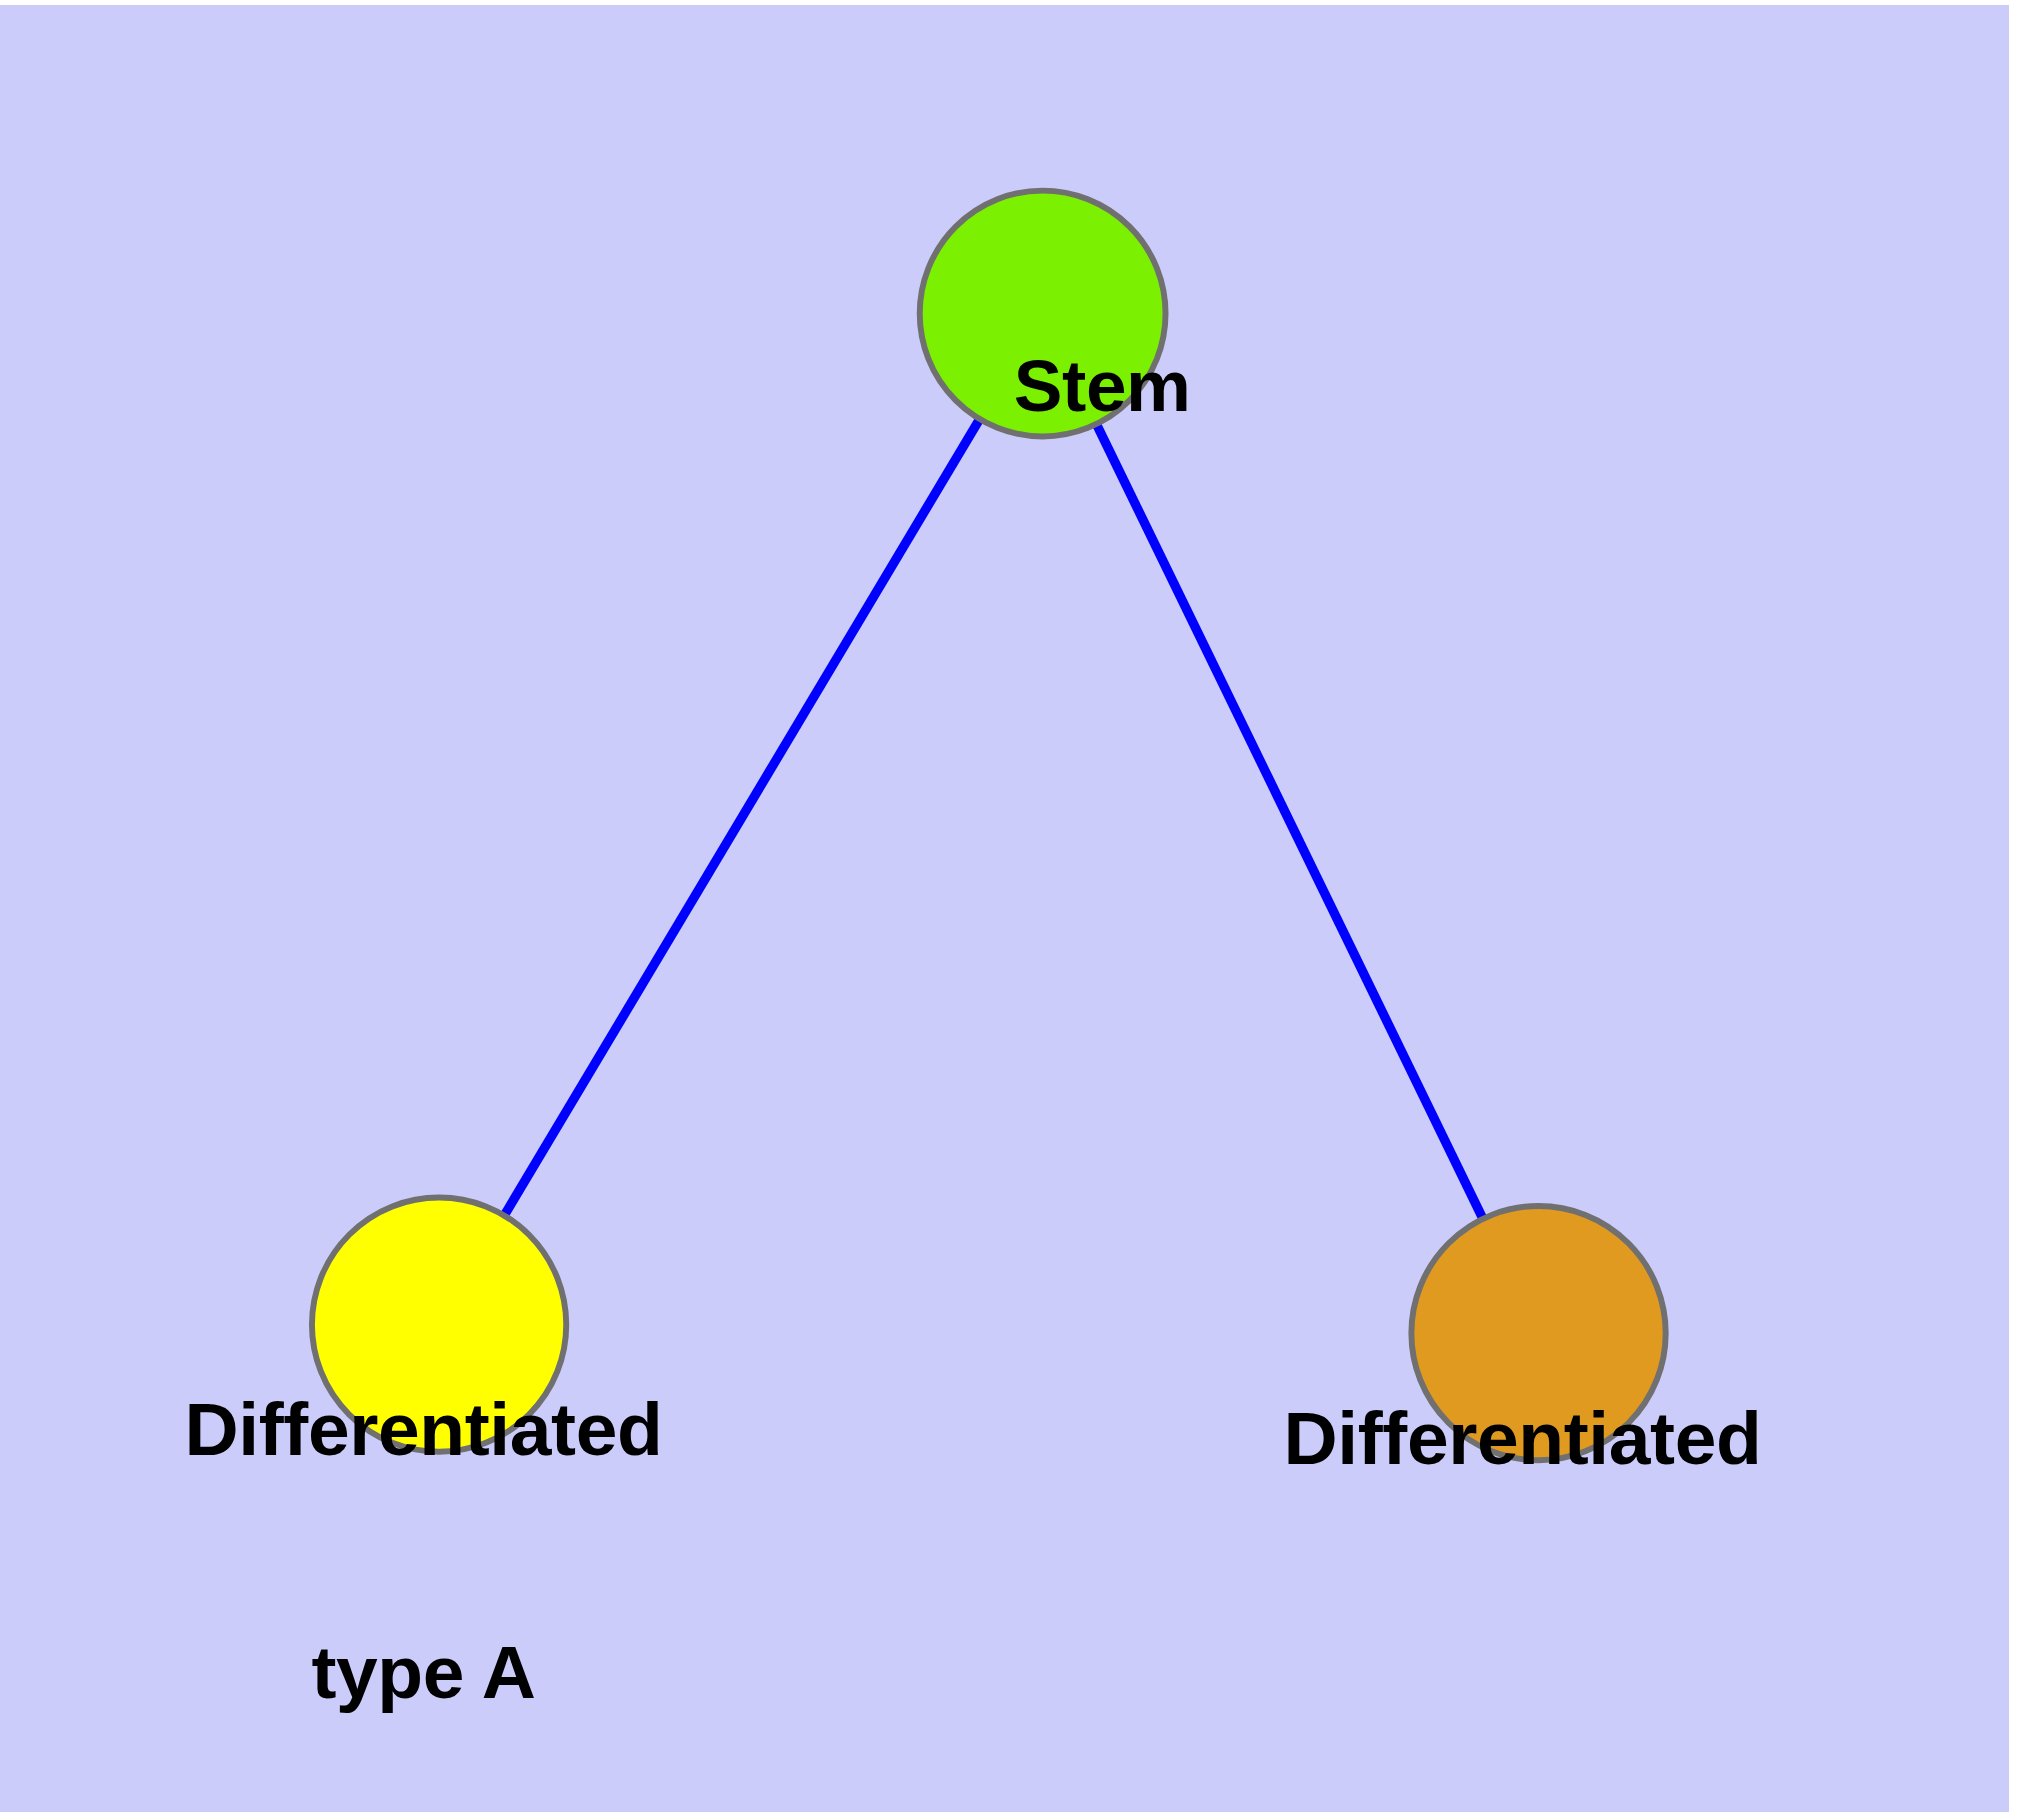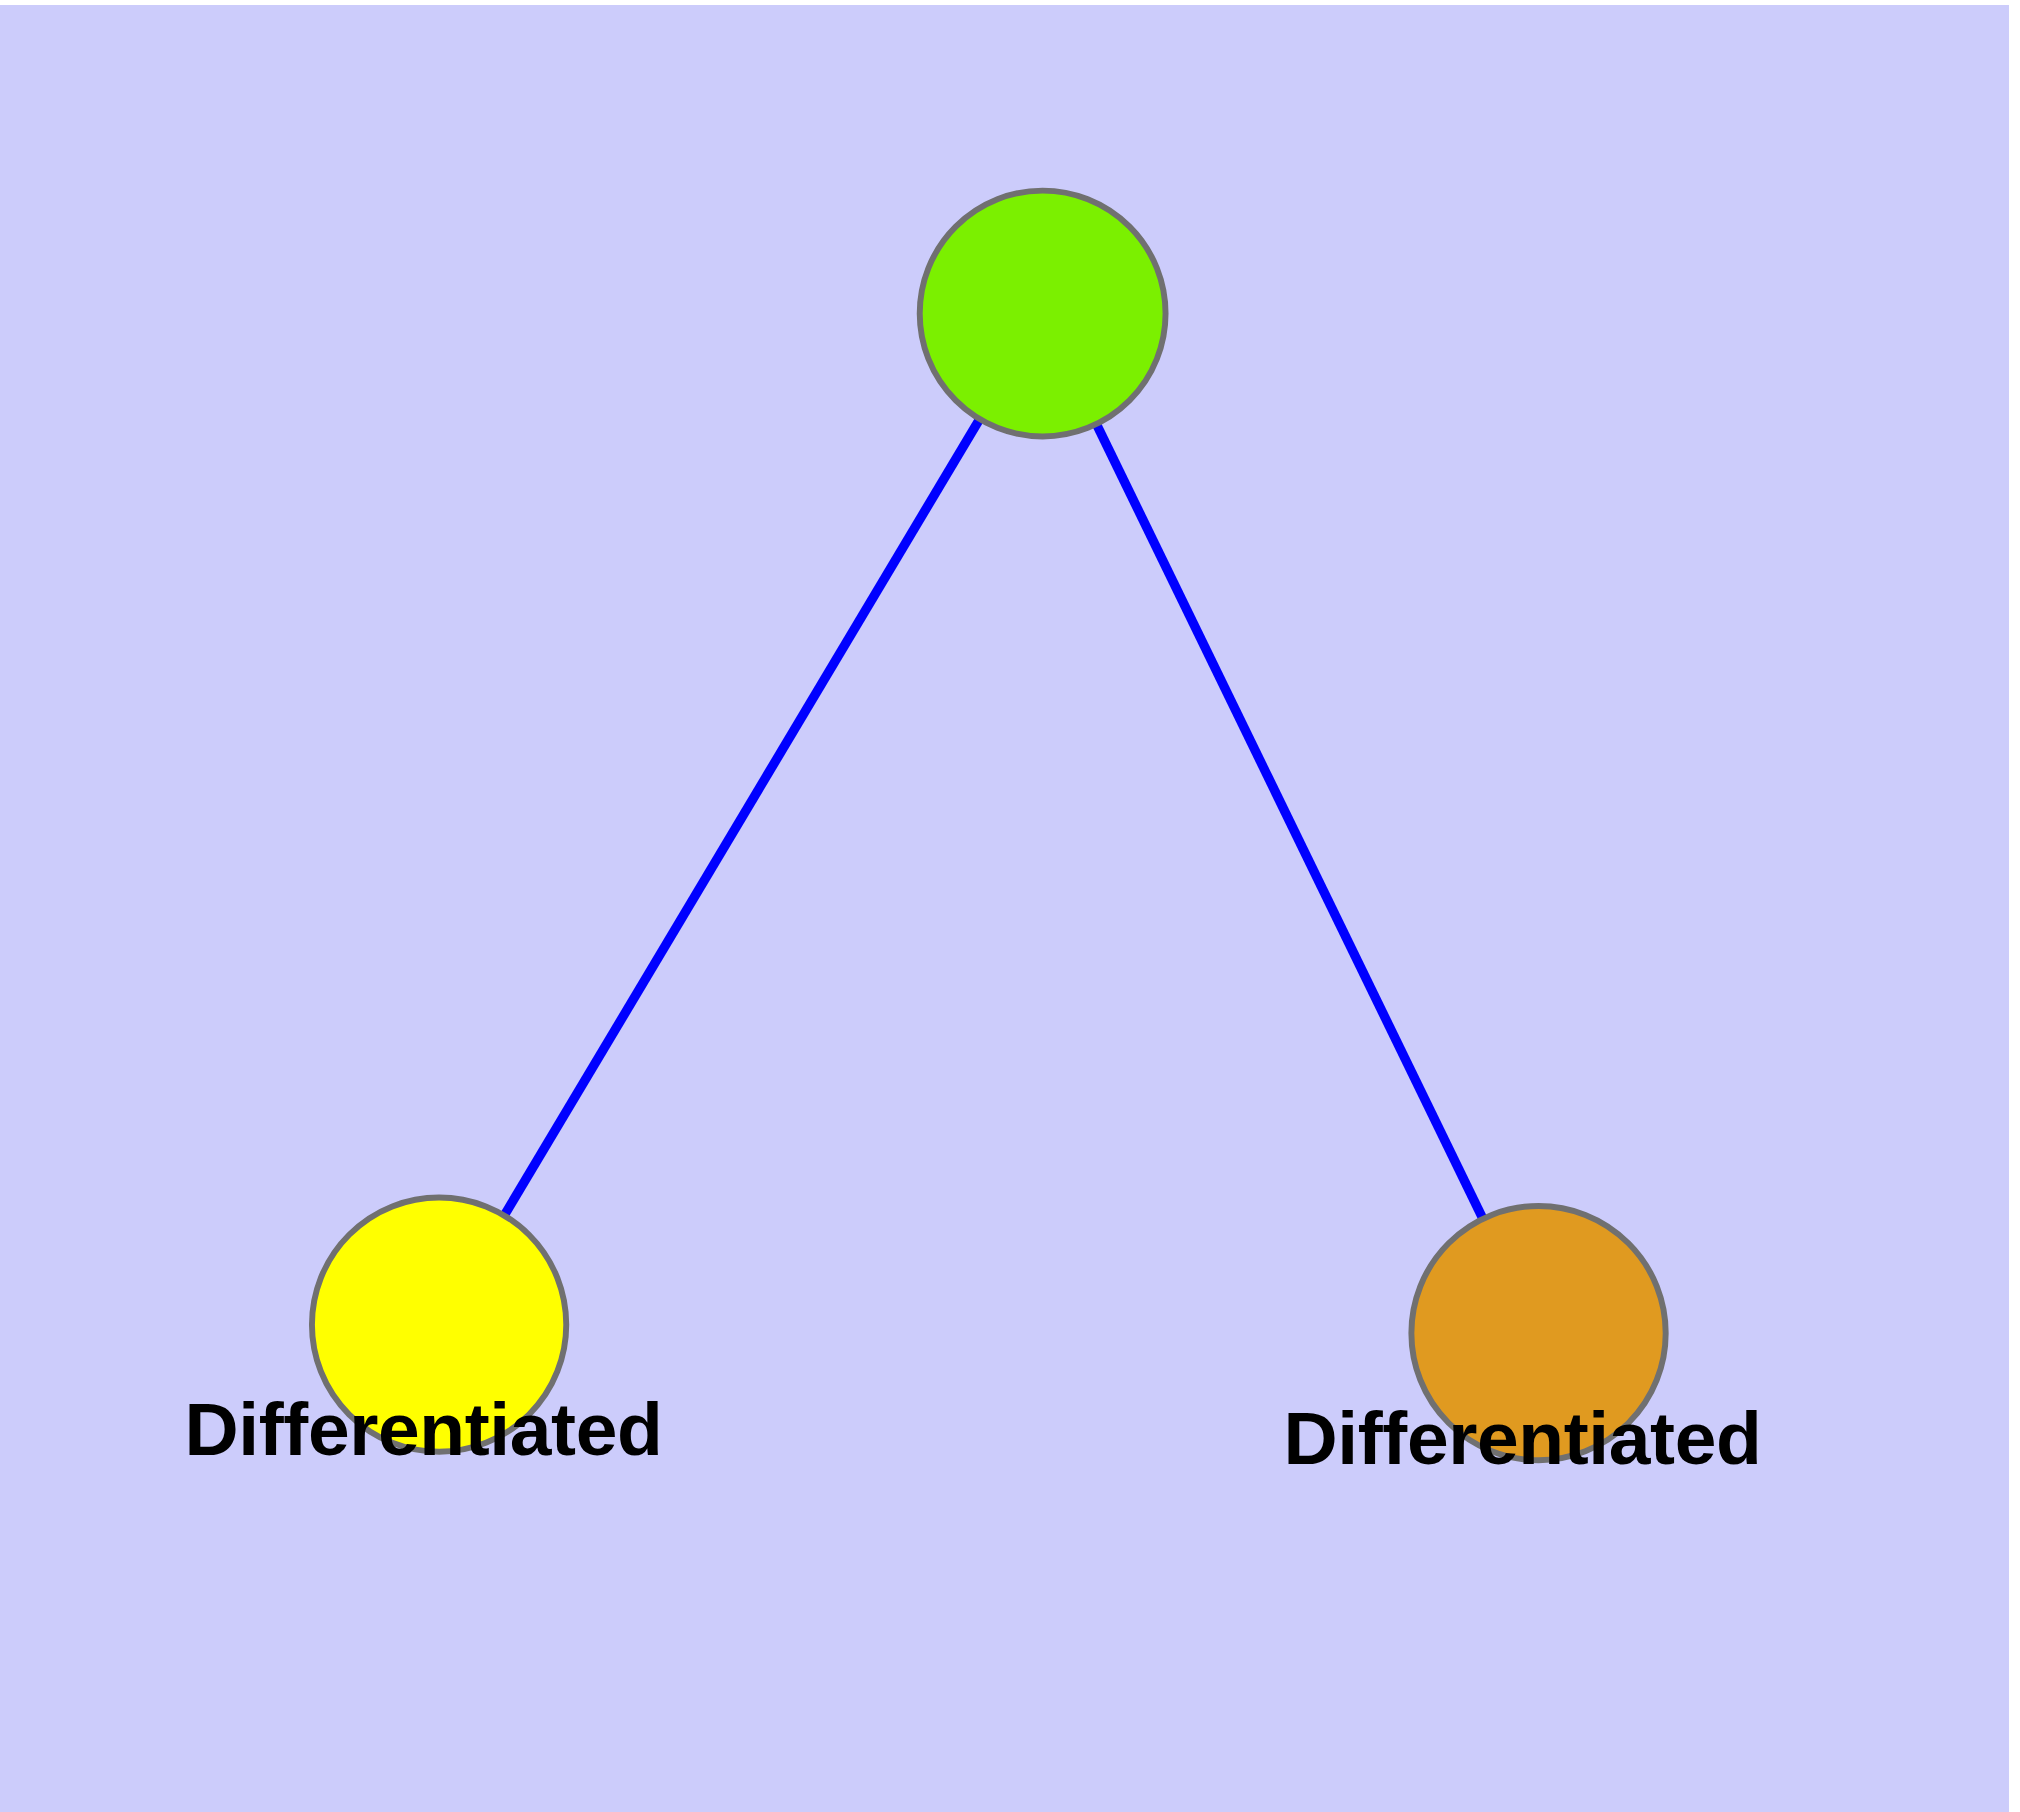--- a/index.html
+++ b/index.html
@@ -59,23 +59,27 @@
         <line x1="1230" y1="364" x2="1815" y2="1567" stroke="#0000ff" stroke-width="11" stroke-linecap="butt"></line>
       </g>
 
       <g>
         <circle cx="1230" cy="364" r="145" fill="#7bf000" stroke="#707070" stroke-width="7"></circle>
         <circle cx="518" cy="1557" r="150" fill="#ffff00" stroke="#707070" stroke-width="7"></circle>
         <circle cx="1815" cy="1567" r="150" fill="#e09a20" stroke="#707070" stroke-width="7"></circle>
       </g>
     </svg>
 
+    <div class="node-label label-stem" style="left: 873px; top: 263px; width: 339px;">
+      <span>Stem</span>
+    </div>
 
     <div class="node-label" style="left: 161px; top: 1222px; width: 525px;">
       <div>Differentiated</div>
+      <div>type A</div>
     </div>
 
     <div class="node-label" style="left: 1260px; top: 1231px; width: 525px;">
       <div>Differentiated</div>
     </div>
 
   </div>
 </div>
 
 

